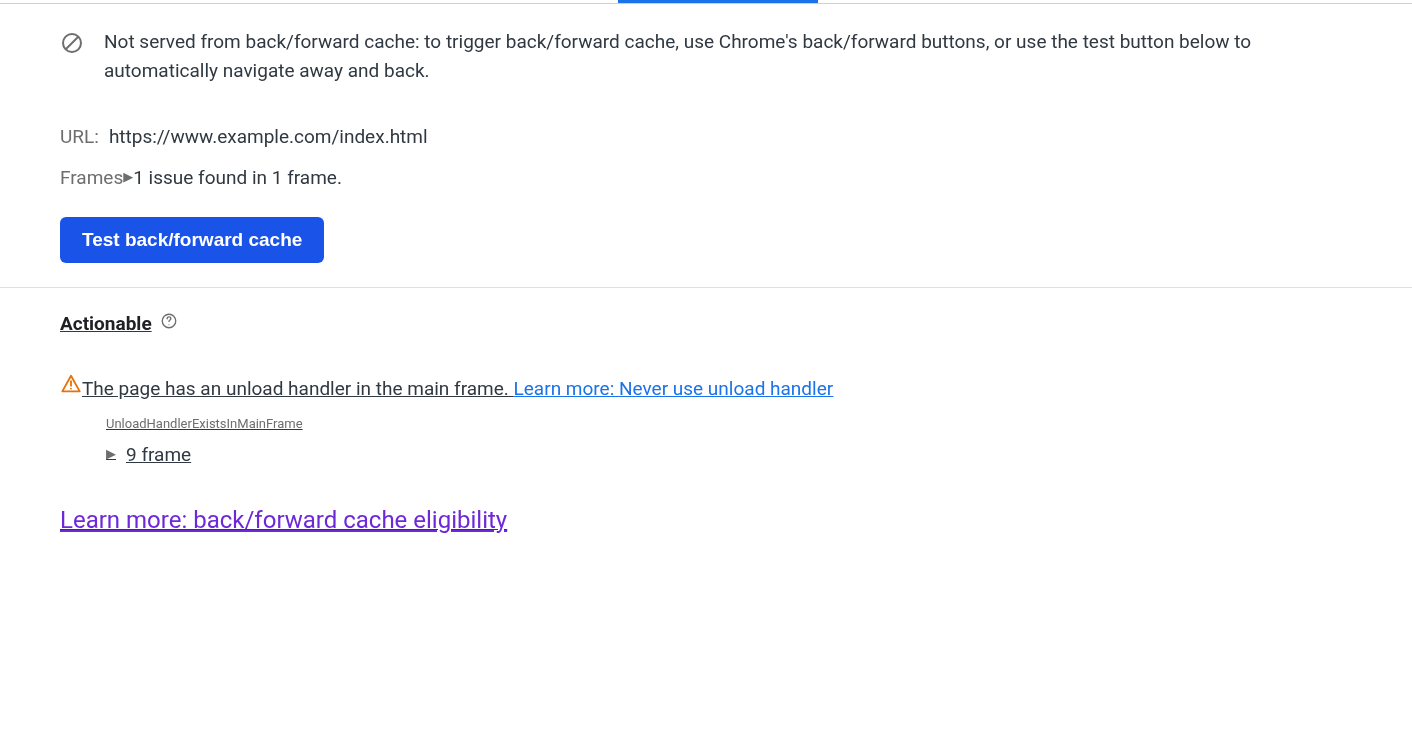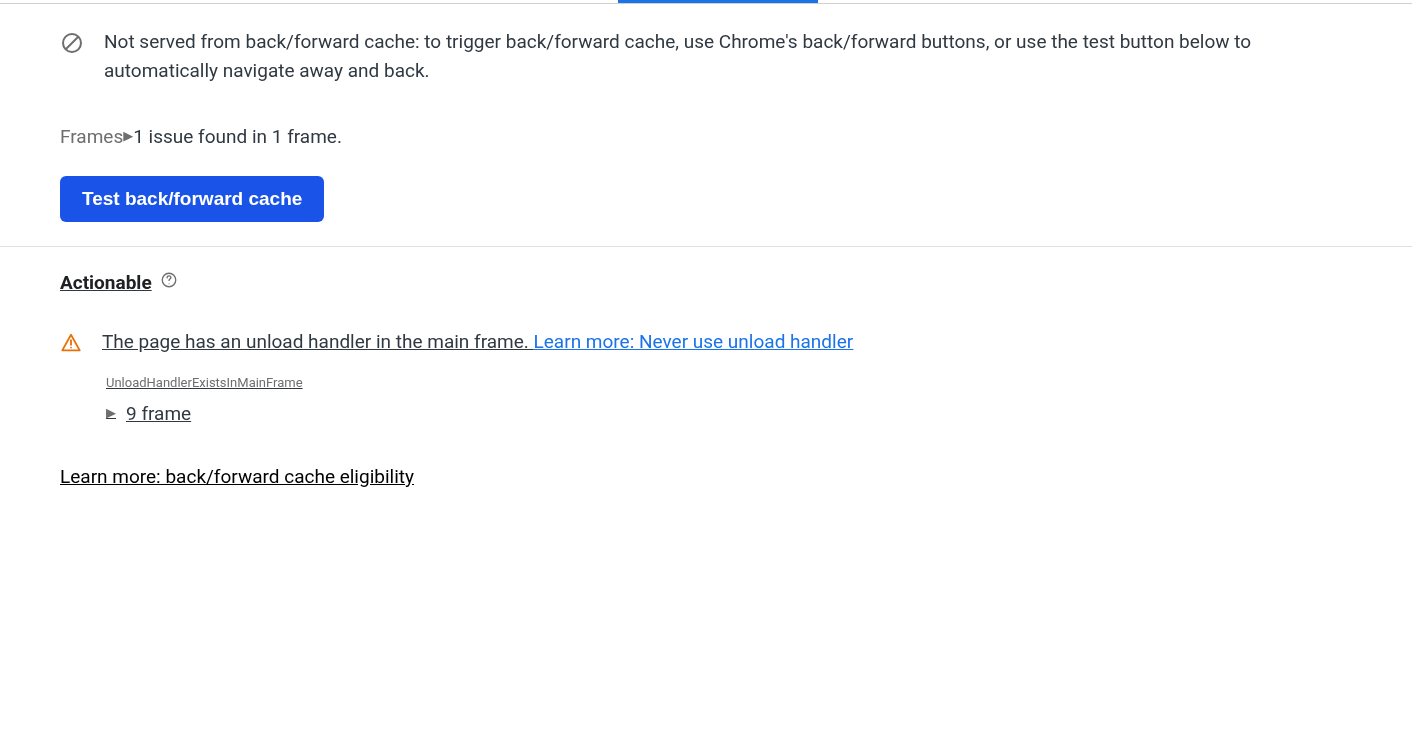--- a/index.html
+++ b/index.html
@@ -106,22 +106,21 @@
     .actionable-title {
       font-size: 19px;
       font-weight: 700;
       color: #202124;
     }
     .help-icon {
       color: #6e6e6e;
     }
     .issue-row {
       display: flex;
-      align-items: flex-start;
-      gap: 20px;
+      align-items: flex-end;
       margin-bottom: 16px;
     }
     .warning-icon {
       flex-shrink: 0;
       margin-top: 2px;
     }
     .issue-text {
       font-size: 19px;
       color: #303942;
     }
@@ -139,23 +138,23 @@
     .issue-frames {
       margin-left: 46px;
       display: flex;
       align-items: center;
       gap: 10px;
       font-size: 19px;
       color: #303942;
       margin-bottom: 40px;
     }
     .learn-more-link {
-      color: #000000;
+      color: #6d28d9;
       text-decoration: underline;
-      font-size: 19px;
+      font-size: 24px;
       cursor: pointer;
     }
   </style>
 </head>
 <body>
 
 <div class="top-tab-indicator"></div>
 
 <div class="panel">
 
@@ -165,20 +164,24 @@
     <div class="info-row">
       <span class="info-icon">
         <svg width="24" height="24" viewBox="0 0 24 24" fill="none" stroke="#6e6e6e" stroke-width="2">
           <circle cx="12" cy="12" r="9"></circle>
           <line x1="6" y1="18" x2="18" y2="6"></line>
         </svg>
       </span>
       <span class="info-text">Not served from back/forward cache: to trigger back/forward cache, use Chrome's back/forward buttons, or use the test button below to automatically navigate away and back.</span>
     </div>
 
+    <div class="field-row">
+      <span class="field-label">URL:</span>
+      <span class="field-value">https://www.example.com/index.html</span>
+    </div>
 
     <div class="frames-row">
       <span class="frames-label">Frames</span>
       <span class="disclosure">▶</span>
       <span class="frames-summary">1 issue found in 1 frame.</span>
     </div>
 
     <button class="test-button">Test back/forward cache</button>
 
   </div>

